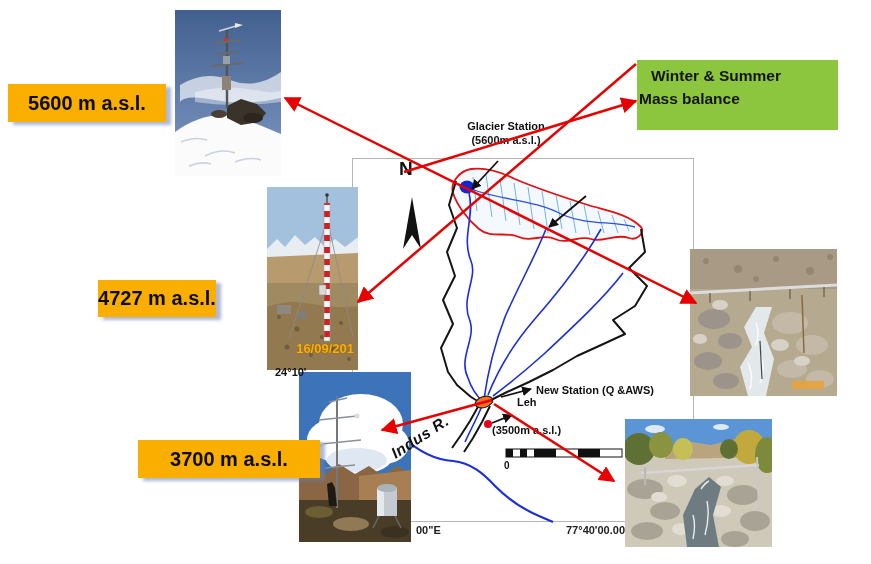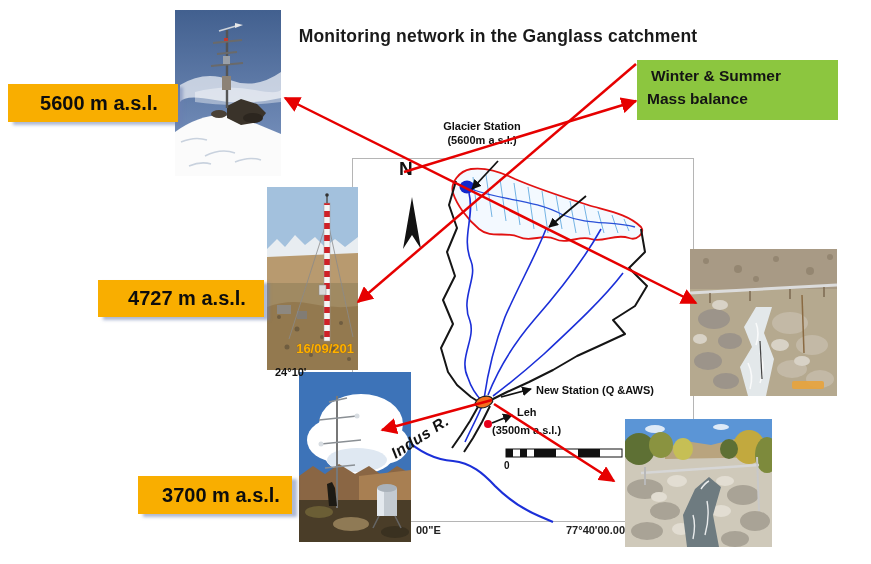--- a/index.html
+++ b/index.html
@@ -1,62 +1,61 @@
 <!DOCTYPE html>
 <html style="--label_bg: #F9AE00; --mass_balance_bg: #8CC63F; --arrow: #E60000;"><head>
 <meta charset="utf-8">
 <style>
   html,body{margin:0;padding:0;background:#e9e9e9;}
   .canvas{position:relative;width:871px;height:564px;background:#ffffff;overflow:hidden;
           font-family:"Liberation Sans",sans-serif;}
   .title{position:absolute;left:288px;top:26px;width:420px;text-align:center;
          font-size:17.5px;font-weight:bold;color:#1a1a1a;z-index:2;letter-spacing:.2px;}
-  .mass-box{position:absolute;left:637px;top:60px;width:201px;height:60px;
+  .mass-box{position:absolute;left:637px;top:60px;width:201px;height:70px;
             background:var(--mass_balance_bg,#8CC63F);z-index:6;
             font-size:15.5px;font-weight:bold;color:#141414;line-height:23px;
             padding-top:4px;box-sizing:border-box;}
   .mass-box div{padding-left:14px;}
-  .mass-box div:last-child{padding-left:10px;}
+  .mass-box div:last-child{padding-left:2px;}
   .elev-label{position:absolute;background:var(--label_bg,#F9AE00);color:#0d0d0d;
               font-size:20px;font-weight:bold;text-align:center;z-index:6;
               box-shadow:5px 3px 3px rgba(108,128,176,.55);
-              display:flex;align-items:center;justify-content:center;padding-left:12px;}
+              display:flex;align-items:center;justify-content:center;}
   #el-5600{left:8px;top:84px;width:158px;height:38px;}
-  #el-4727{left:98px;top:280px;width:154px;height:37px;}
-  #el-3700{left:138px;top:476px;width:142px;height:38px;}
+  #el-4727{left:98px;top:280px;width:118px;height:37px;}
+  #el-3700{left:138px;top:440px;width:182px;height:38px;}
   .map-frame{position:absolute;left:352px;top:158px;width:340px;height:362px;
              background:#fff;border:1px solid #b5b5b5;z-index:1;}
   .map-frame svg{position:absolute;left:0;top:0;overflow:visible;}
   .maplabel{position:absolute;font-size:11px;font-weight:bold;color:#111;z-index:4;
             line-height:13.5px;white-space:nowrap;}
   .center{text-align:center;}
   #north-label{left:399px;top:162px;font-size:19px;z-index:4;}
-  #glacier-station-label{left:434px;top:120px;width:96px;}
+  #glacier-station-label{left:458px;top:120px;width:96px;}
   #south-pullu-label{left:556px;top:144px;width:116px;}
   #new-station-label{left:536px;top:384px;}
-  #leh-name{left:517px;top:406px;}
+  #leh-name{left:517px;top:396px;}
   #leh-elev{left:492px;top:424px;}
   #indus-label{left:389px;top:449px;font-size:15.5px;font-style:italic;
                transform:rotate(-33deg);transform-origin:left top;letter-spacing:.5px;}
   #lat-label{left:275px;top:366px;z-index:4;}
   .lonlabel{z-index:2;color:#222;}
   #lon-left{left:416px;top:524px;}
   #lon-right{left:566px;top:524px;}
   .photo{position:absolute;z-index:3;}
   .photo svg{display:block;}
   .date-stamp{position:absolute;right:4px;bottom:14px;font-size:13px;font-weight:bold;
               color:#ffb100;text-shadow:0 0 1px #7a4d00;}
   .arrows{position:absolute;left:0;top:0;z-index:5;pointer-events:none;}
 </style>
 </head>
 <body>
 
 <div class="canvas">
 
-  <div class="title">Monitoring network in the Ganglass catchment</div>
 
   <div class="mass-box">
     <div>Winter &amp; Summer</div>
     <div>Mass balance</div>
   </div>
 
   <div class="elev-label" id="el-5600">5600 m a.s.l.</div>
   <div class="elev-label" id="el-4727">4727 m a.s.l.</div>
   <div class="elev-label" id="el-3700">3700 m a.s.l.</div>
 

